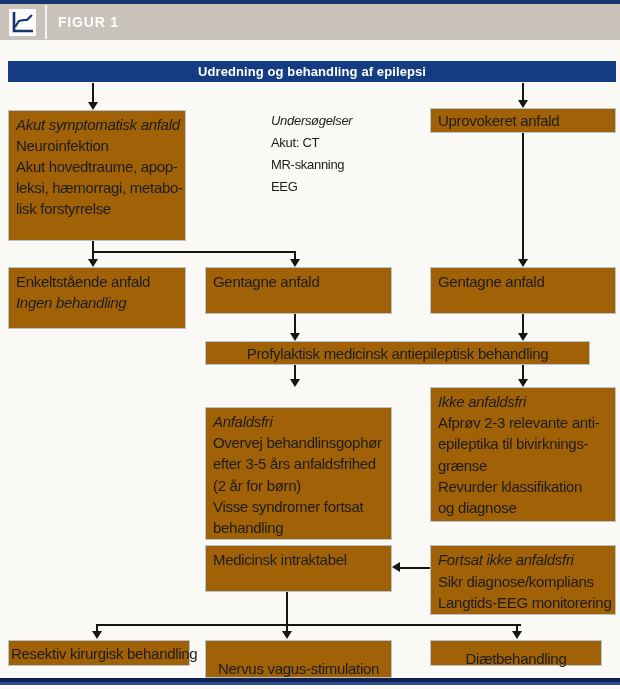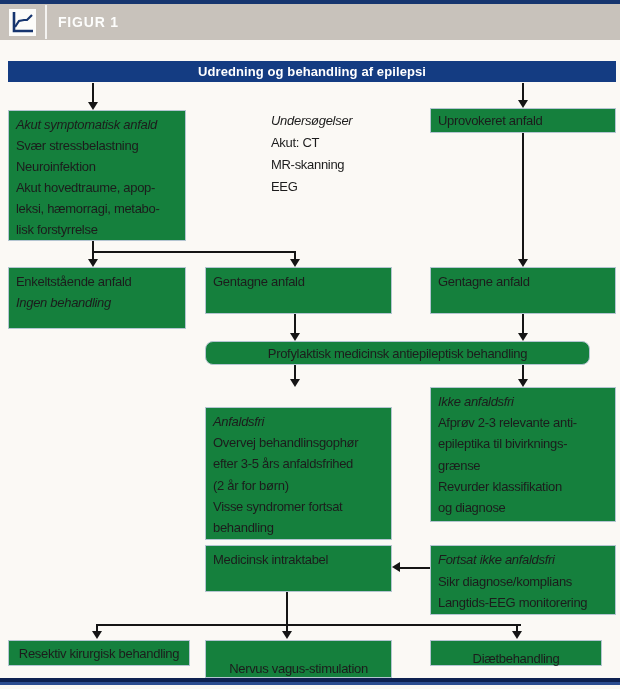--- a/index.html
+++ b/index.html
@@ -17,22 +17,22 @@
   .fig-header{left:0;top:4px;width:620px;height:36px;background:#c8c2bb;}
   .icon-tile{left:9px;top:9px;width:27px;height:27px;background:#fcfcfa;}
   .fig-sep{left:45px;top:5px;width:2px;height:34px;background:rgba(255,255,255,.8);}
   .fig-label{left:58px;top:4px;height:36px;line-height:36px;color:#fdfdfc;
     font-size:14px;font-weight:bold;letter-spacing:.8px;}
   
   .title-bar{left:8px;top:61px;width:608px;height:21px;background:#143c82;
     color:#ffffff;font-size:13px;font-weight:600;text-align:center;line-height:21px;
     letter-spacing:.1px;}
   
-  .node{background:#15803d;border:1px solid #b4c5d1;box-sizing:border-box;
-    font-size:13px;line-height:21px;letter-spacing:-.3px;padding:3px 7px;}
+  .node{background:#a16207;border:1px solid #b4c5d1;box-sizing:border-box;
+    font-size:15px;line-height:21px;letter-spacing:-.3px;padding:3px 7px;}
   .node .ln{white-space:nowrap;}
   .it{font-style:italic;}
   .center{text-align:center;}
   .freetext{font-size:13px;line-height:22px;letter-spacing:-.3px;margin-left:16px;}
   
   .vl{position:absolute;width:2px;background:#151515;}
   .hl{position:absolute;height:2px;background:#151515;}
   .ad{position:absolute;width:0;height:0;
     border-left:5px solid transparent;border-right:5px solid transparent;
     border-top:8px solid #151515;}
@@ -54,21 +54,20 @@
     <polyline points="6,18 10,12 15,11 18,11 23,6" fill="none" stroke="#16356f" stroke-width="2.2"></polyline>
   </svg>
 </div>
 <div class="abs fig-sep"></div>
 <div class="abs fig-label">FIGUR 1</div>
 
 <div class="abs title-bar">Udredning og behandling af epilepsi</div>
 
 <div class="abs node" style="left:8px;top:110px;width:178px;height:131px;">
   <div class="ln it">Akut symptomatisk anfald</div>
-  <div class="ln">Svær stressbelastning</div>
   <div class="ln">Neuroinfektion</div>
   <div class="ln">Akut hovedtraume, apop-</div>
   <div class="ln">leksi, hæmorragi, metabo-</div>
   <div class="ln">lisk forstyrrelse</div>
 </div>
 
 <div class="abs freetext" style="left:255px;top:110px;">
   <div class="ln it">Undersøgelser</div>
   <div class="ln">Akut: CT</div>
   <div class="ln">MR-skanning</div>
@@ -85,21 +84,21 @@
 </div>
 
 <div class="abs node" style="left:205px;top:267px;width:187px;height:47px;">
   <div class="ln">Gentagne anfald</div>
 </div>
 
 <div class="abs node" style="left:430px;top:267px;width:186px;height:47px;">
   <div class="ln">Gentagne anfald</div>
 </div>
 
-<div class="abs node center" style="left:205px;top:341px;width:385px;height:24px;line-height:17px;border-radius:8px;">
+<div class="abs node center" style="left:205px;top:341px;width:385px;height:24px;line-height:17px;">
   <div class="ln">Profylaktisk medicinsk antiepileptisk behandling</div>
 </div>
 
 <div class="abs node" style="left:205px;top:387px;width:187px;height:133px;line-height:21.2px;margin-top:20px;">
   <div class="ln it">Anfaldsfri</div>
   <div class="ln">Overvej behandlinsgophør</div>
   <div class="ln">efter 3-5 års anfaldsfrihed</div>
   <div class="ln">(2 år for børn)</div>
   <div class="ln">Visse syndromer fortsat</div>
   <div class="ln">behandling</div>

